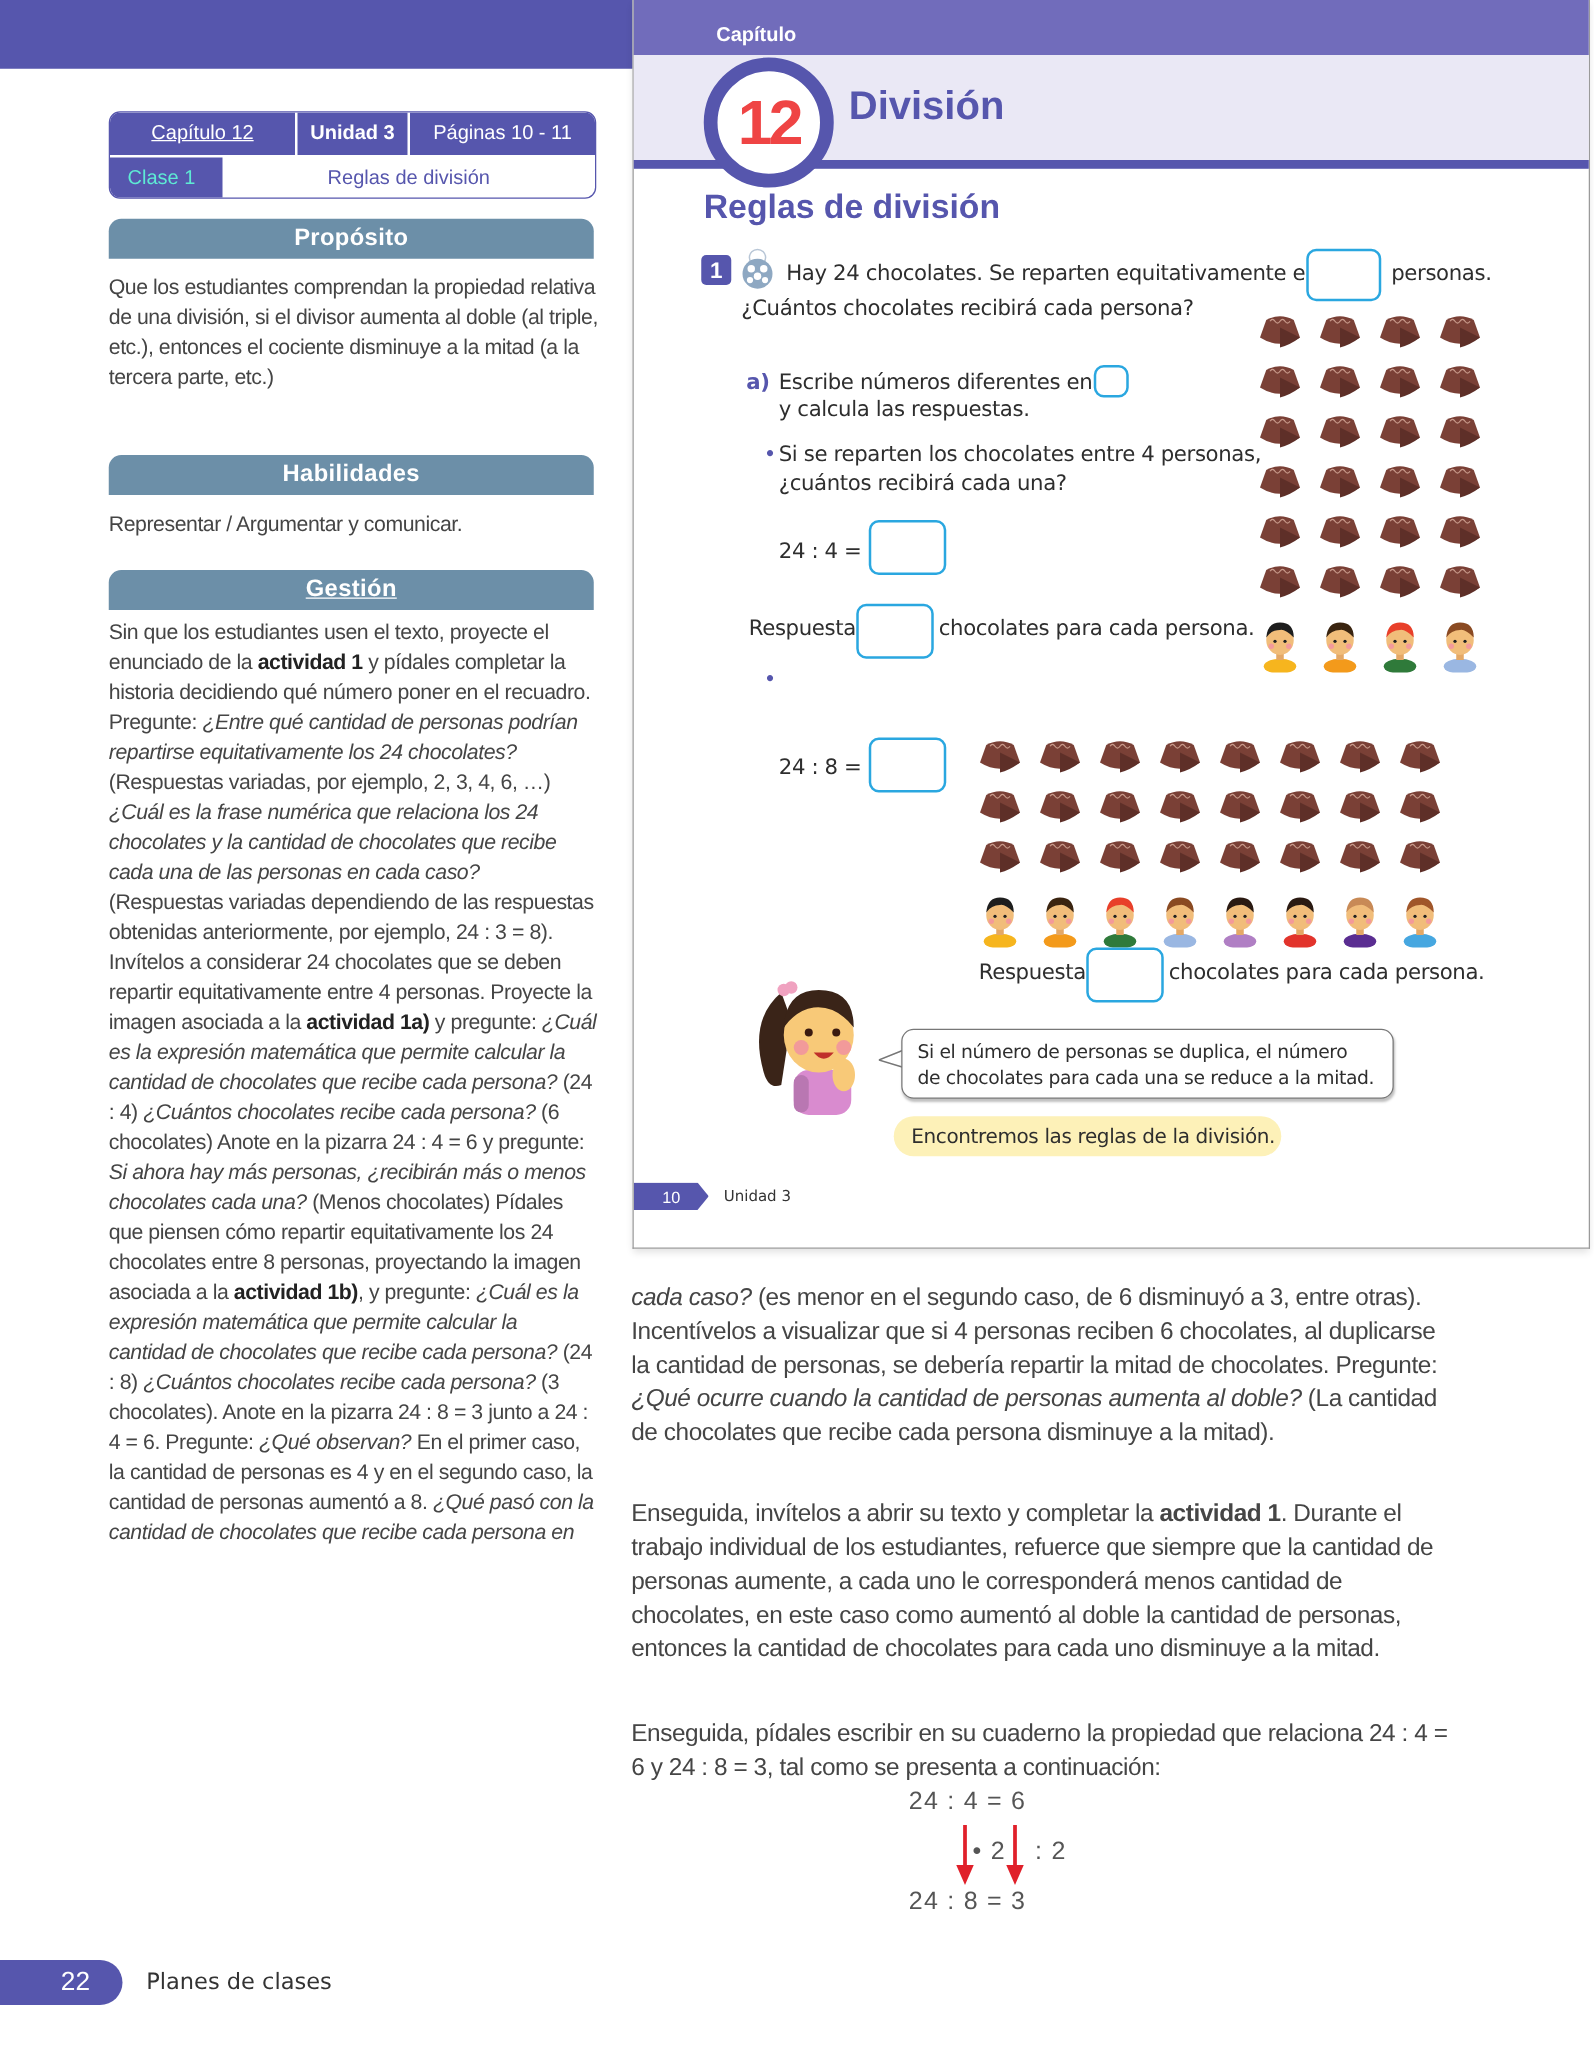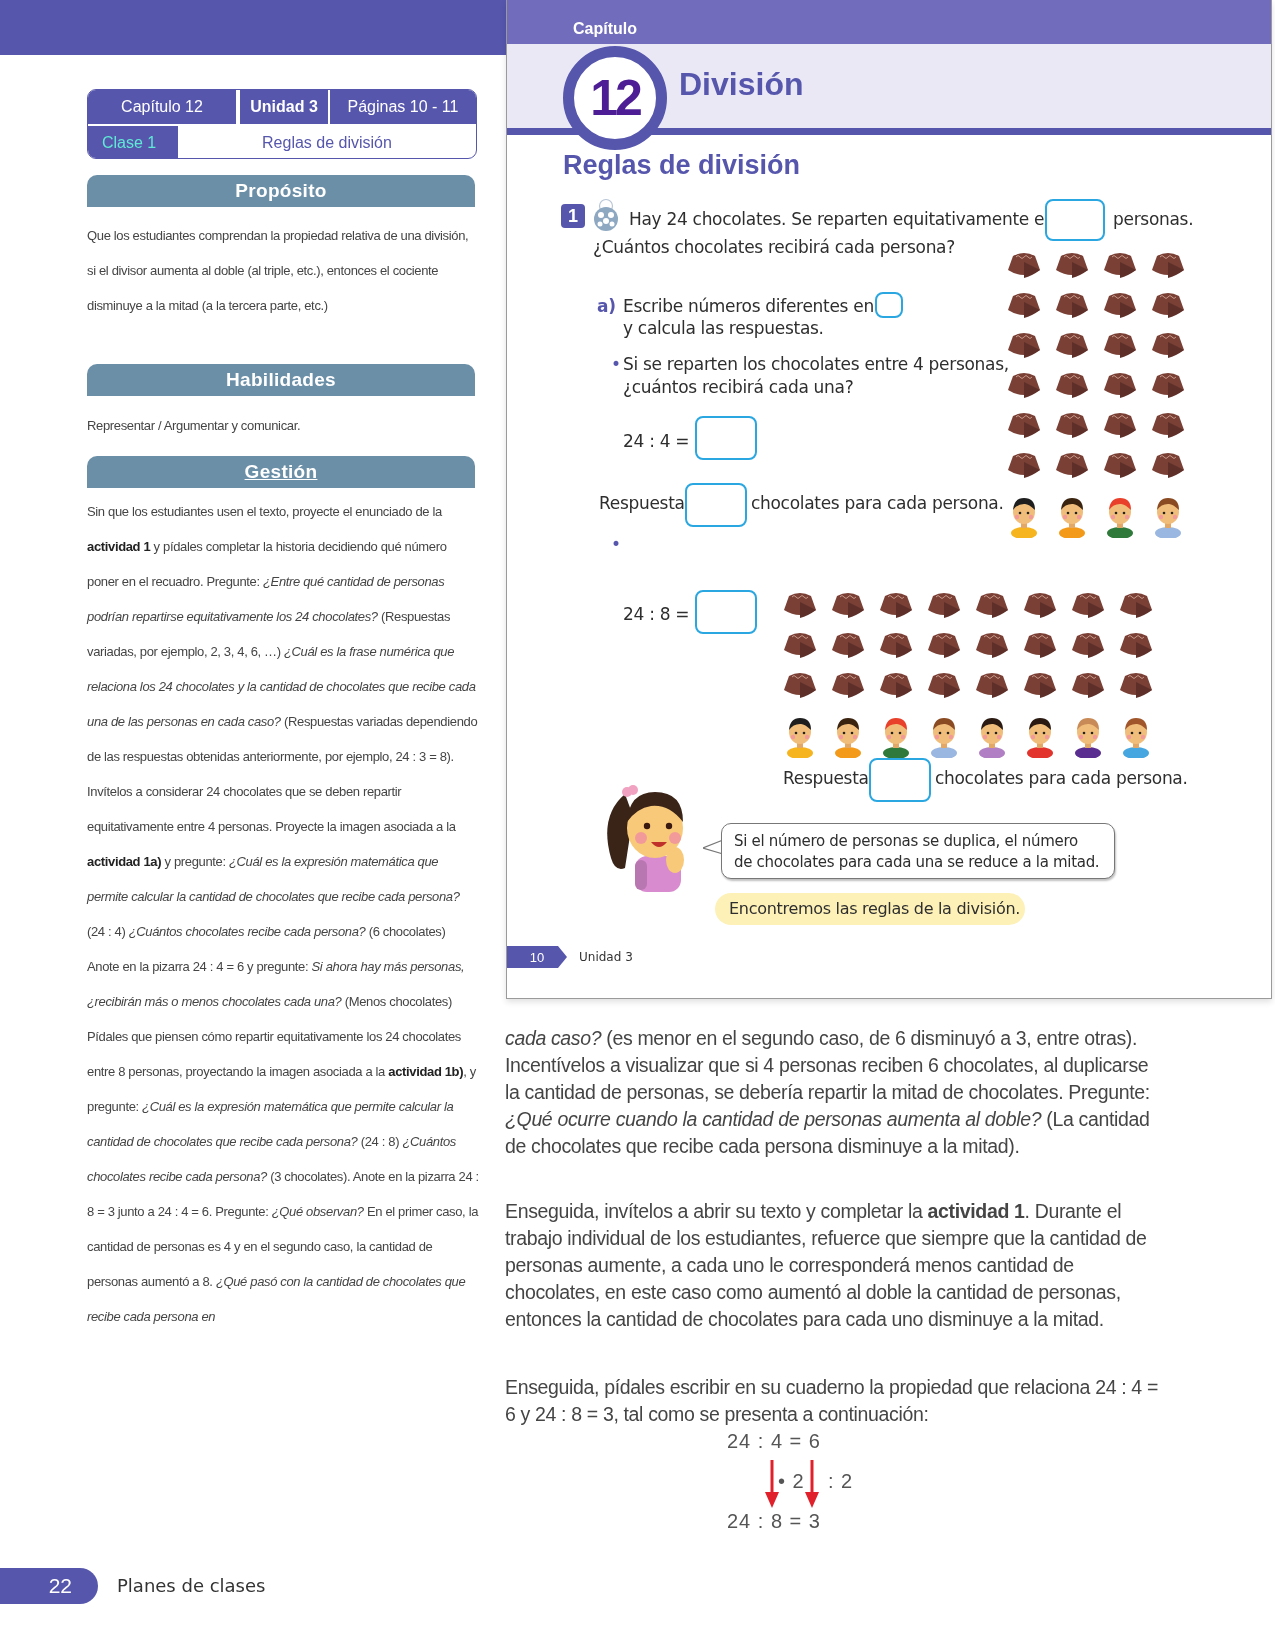--- a/index.html
+++ b/index.html
@@ -4,39 +4,39 @@
 <style>
   html, body { margin:0; padding:0; }
   body { width:1275px; height:1650px; position:relative; background:#ffffff; overflow:hidden;
          font-family:"Liberation Sans", sans-serif; color:#3a3a3a; }
   .abs { position:absolute; }
   .topbar { left:0; top:0; width:507px; height:55px; background:#5656ad; }
   
   .info { left:87px; top:89px; width:388px; height:68px; border:1.5px solid #5656ad; border-radius:9px; overflow:hidden; }
   .info-row1 { position:absolute; left:0; top:0; width:100%; height:34px; background:#5656ad; display:flex; }
   .info-row1 div { color:#fff; font-size:16px; display:flex; align-items:center; justify-content:center; }
-  .info-row1 .c1 { width:148px; border-right:4px solid #ffffff; }
+  .info-row1 .c1 { width:148px; border-right:2px solid #ffffff;text-decoration:underline; }
   .info-row1 .c2 { width:88px; border-right:2px solid #fff; font-weight:bold; }
   .info-row1 .c3 { flex:1; }
   .info-row2 { position:absolute; left:0; top:34px; width:100%; height:34px; display:flex; border-top:2px solid #fff; }
   .info-row2 .c1 { width:90px; background:#5656ad; color:#5eead4; font-size:16px; display:flex; align-items:center; padding-left:14px; box-sizing:border-box; }
   .info-row2 .c2 { flex:1; color:#5656ad; font-size:16px; display:flex; align-items:center; justify-content:center; }
   .sec-head { left:87px; width:388px; height:32px; background:#6c8fa8; border-radius:10px 10px 0 0; color:#fff;
               font-size:19px; font-weight:bold; text-align:center; line-height:32px; letter-spacing:0.3px; }
-  .body-text { left:87px; width:392px; font-size:13px; line-height:35px; color:#454545; letter-spacing:-0.35px; }
+  .body-text { left:87px; width:392px; font-size:17px; line-height:24px; color:#454545; letter-spacing:-0.35px; }
   .body-text i { font-style:italic; }
   .body-text b { font-weight:bold; color:#222; }
   
   .page { left:506px; top:0; width:764px; height:998px; border:1.5px solid #9a9a9a; border-top:none; background:#fff;
           box-shadow:0 3px 6px rgba(0,0,0,0.12); }
   .page-top { left:0; top:0; width:764px; height:44px; background:#716cbb; }
   .cap-label { left:66px; top:20px; color:#fff; font-size:16px; font-weight:bold; }
   .page-band { left:0; top:44px; width:764px; height:84px; background:#eae8f5; border-bottom:7px solid #5656ad; }
   .chap-circle { left:56px; top:46px; width:82px; height:82px; border:11px solid #5656ad; border-radius:50%; background:#fff;
-                 display:flex; align-items:center; justify-content:center; font-size:50px; font-weight:bold; color:#4c1d95; letter-spacing:-3px; }
+                 display:flex; align-items:center; justify-content:center; font-size:50px; font-weight:bold; color:#ef4444; letter-spacing:-3px; }
   .chap-title { left:172px; top:66px; font-size:32px; font-weight:bold; color:#5656ad; }
   .lesson-title { left:56px; top:150px; font-size:27px; font-weight:bold; color:#5656ad; }
   .s-text { font-size:17px; color:#2e2e2e; font-family:"DejaVu Sans", sans-serif; letter-spacing:-0.3px; }
   .num-badge { left:54px; top:204px; width:24px; height:24px; background:#5656ad; color:#fff; border-radius:4px; font-weight:bold;
                font-size:18px; display:flex; align-items:center; justify-content:center; }
   .grp-icon { left:84px; top:198px; width:30px; height:34px; }
   .ansbox { border:2px solid #2aa7e0; border-radius:8px; background:#fff; box-sizing:border-box; }
   .choc { width:34px; height:30px; }
   .kid { width:32px; height:46px; }
   .bubble { left:214px; top:823px; width:392px; height:54px; border:1.5px solid #777; border-radius:10px; background:#fff;

